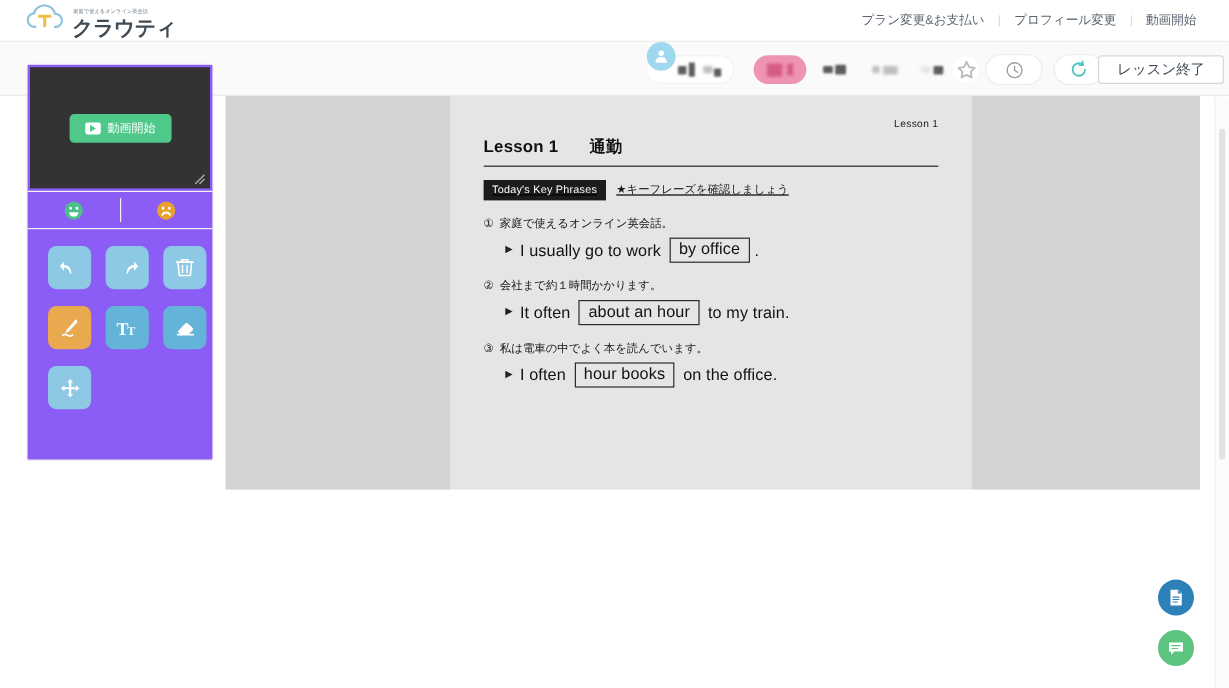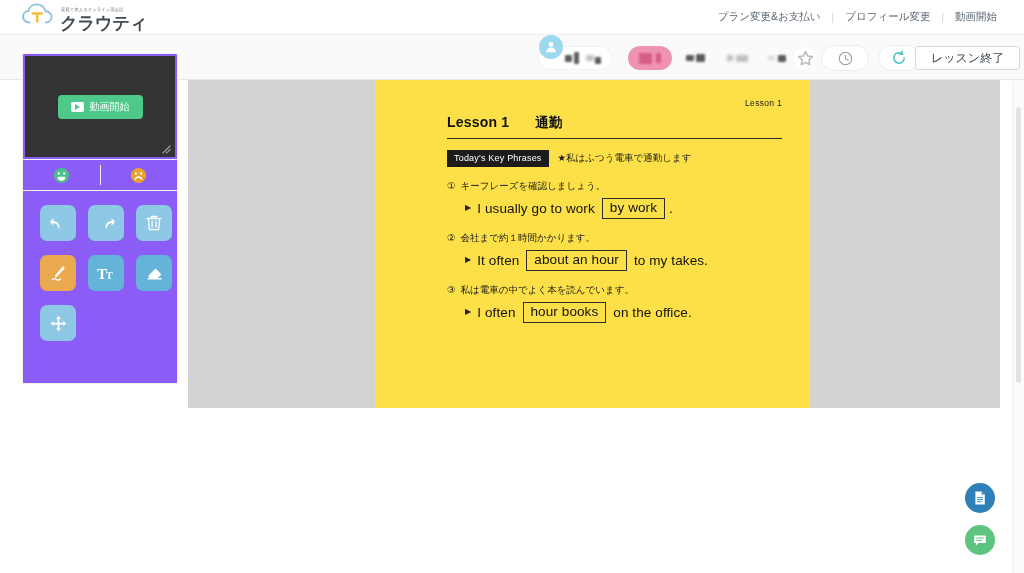--- a/index.html
+++ b/index.html
@@ -163,38 +163,37 @@
   
   .canvas-area {
     position: absolute; left: 188px; top: 80px;
     width: 812px; height: 328px;
   }
   .gray-pane { position: absolute; top: 0; background: #d3d3d3; height: 328px; }
   .gray-left { left: 0; width: 187px; }
   .gray-right { left: 622px; width: 190px; }
   .page-white {
     position: absolute; left: 187px; top: 0; width: 435px; height: 328px;
-    background: #fde047;
-    padding-left: 44px;
+    background: #e5e5e5;
   }
 
   .page-inner { padding: 16px 28px 0 28px; position: relative; }
   .page-corner-label {
     position: absolute; right: 28px; top: 18px;
     font-size: 8.5px; color: #1b1b1b; letter-spacing: .3px;
   }
   .lesson-heading {
     display: flex; align-items: baseline; gap: 26px;
     font-size: 14px; font-weight: 700; color: #111; letter-spacing: .2px;
     margin-top: 18px;
   }
   .lesson-heading .jp { font-size: 13.5px; }
   .heading-rule { height: 1.4px; background: #2a2a2a; margin-top: 6px; }
 
-  .keyphrase-row { display: flex; align-items: center; gap: 9px; margin-top: 11px; }
+  .keyphrase-row { display: flex; align-items: center; gap: 9px; margin-top: 11px; text-decoration: underline; }
   .kp-badge {
     background: #1c1c1c; color: #ffffff; font-size: 9px;
     padding: 3px 7px 3.5px 7px; letter-spacing: .2px; white-space: nowrap;
   }
   .kp-text { font-size: 9.5px; color: #1b1b1b; white-space: nowrap; }
 
   .qblock { margin-top: 13px; }
   .q-jp { font-size: 9.5px; color: #161616; display: flex; gap: 5px; align-items: baseline; }
   .q-num { font-size: 9.5px; }
   .q-en {
@@ -413,46 +412,46 @@
       <div class="page-corner-label">Lesson 1</div>
 
       <div class="lesson-heading">
         <span>Lesson 1</span>
         <span class="jp">通勤</span>
       </div>
       <div class="heading-rule"></div>
 
       <div class="keyphrase-row">
         <span class="kp-badge">Today's Key Phrases</span>
-        <span class="kp-text">★私はふつう電車で通勤します</span>
+        <span class="kp-text">★キーフレーズを確認しましょう</span>
       </div>
 
       <div class="qblock">
         <div class="q-jp">
           <span class="q-num">①</span>
-          <span>キーフレーズを確認しましょう。</span>
+          <span>家庭で使えるオンライン英会話。</span>
         </div>
         <div class="q-en">
           <span class="q-arrow">▶</span>
           <span>I usually go to work</span>
-          <span class="q-box">by work</span>
+          <span class="q-box">by office</span>
           <span class="q-tail">.</span>
         </div>
       </div>
 
       <div class="qblock">
         <div class="q-jp">
           <span class="q-num">②</span>
           <span>会社まで約１時間かかります。</span>
         </div>
         <div class="q-en">
           <span class="q-arrow">▶</span>
           <span>It often</span>
           <span class="q-box">about an hour</span>
-          <span>to my takes.</span>
+          <span>to my train.</span>
         </div>
       </div>
 
       <div class="qblock">
         <div class="q-jp">
           <span class="q-num">③</span>
           <span>私は電車の中でよく本を読んでいます。</span>
         </div>
         <div class="q-en">
           <span class="q-arrow">▶</span>

